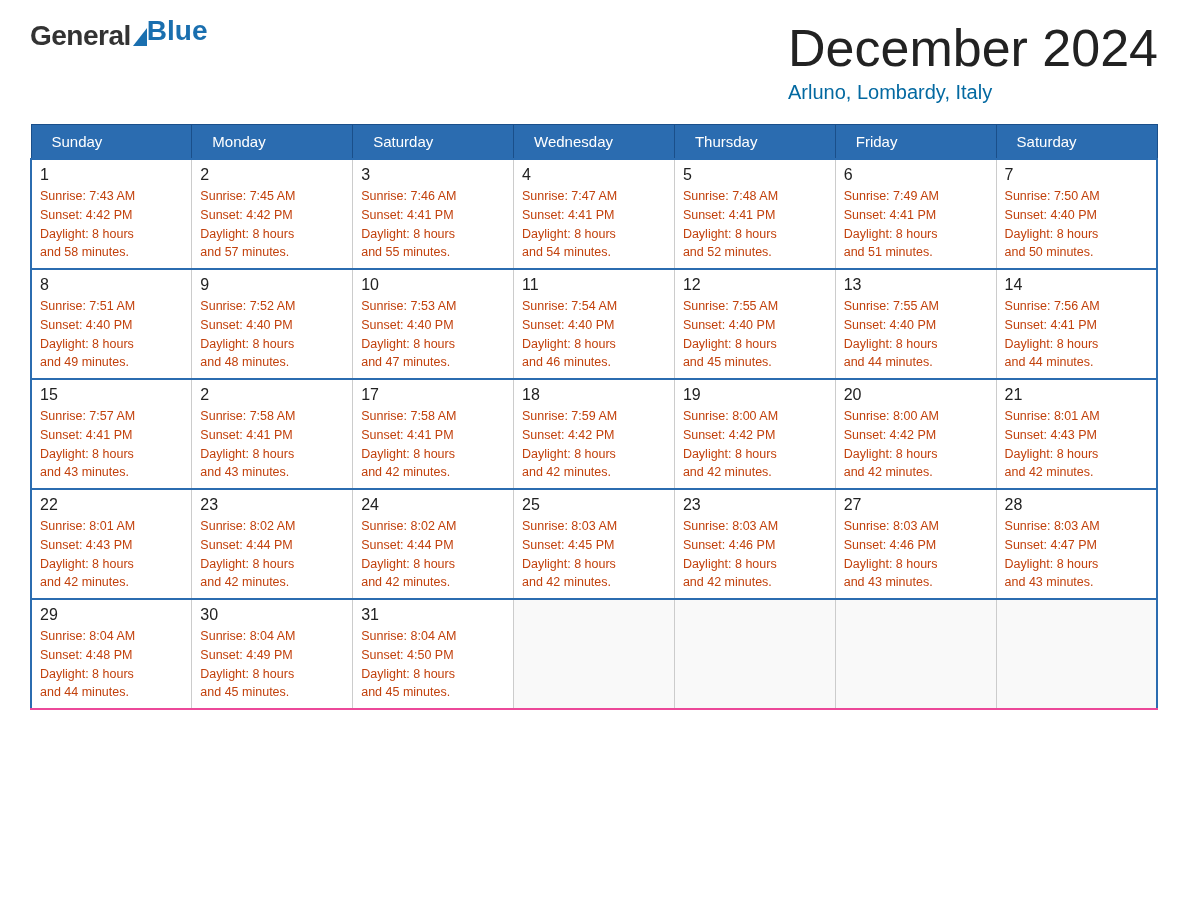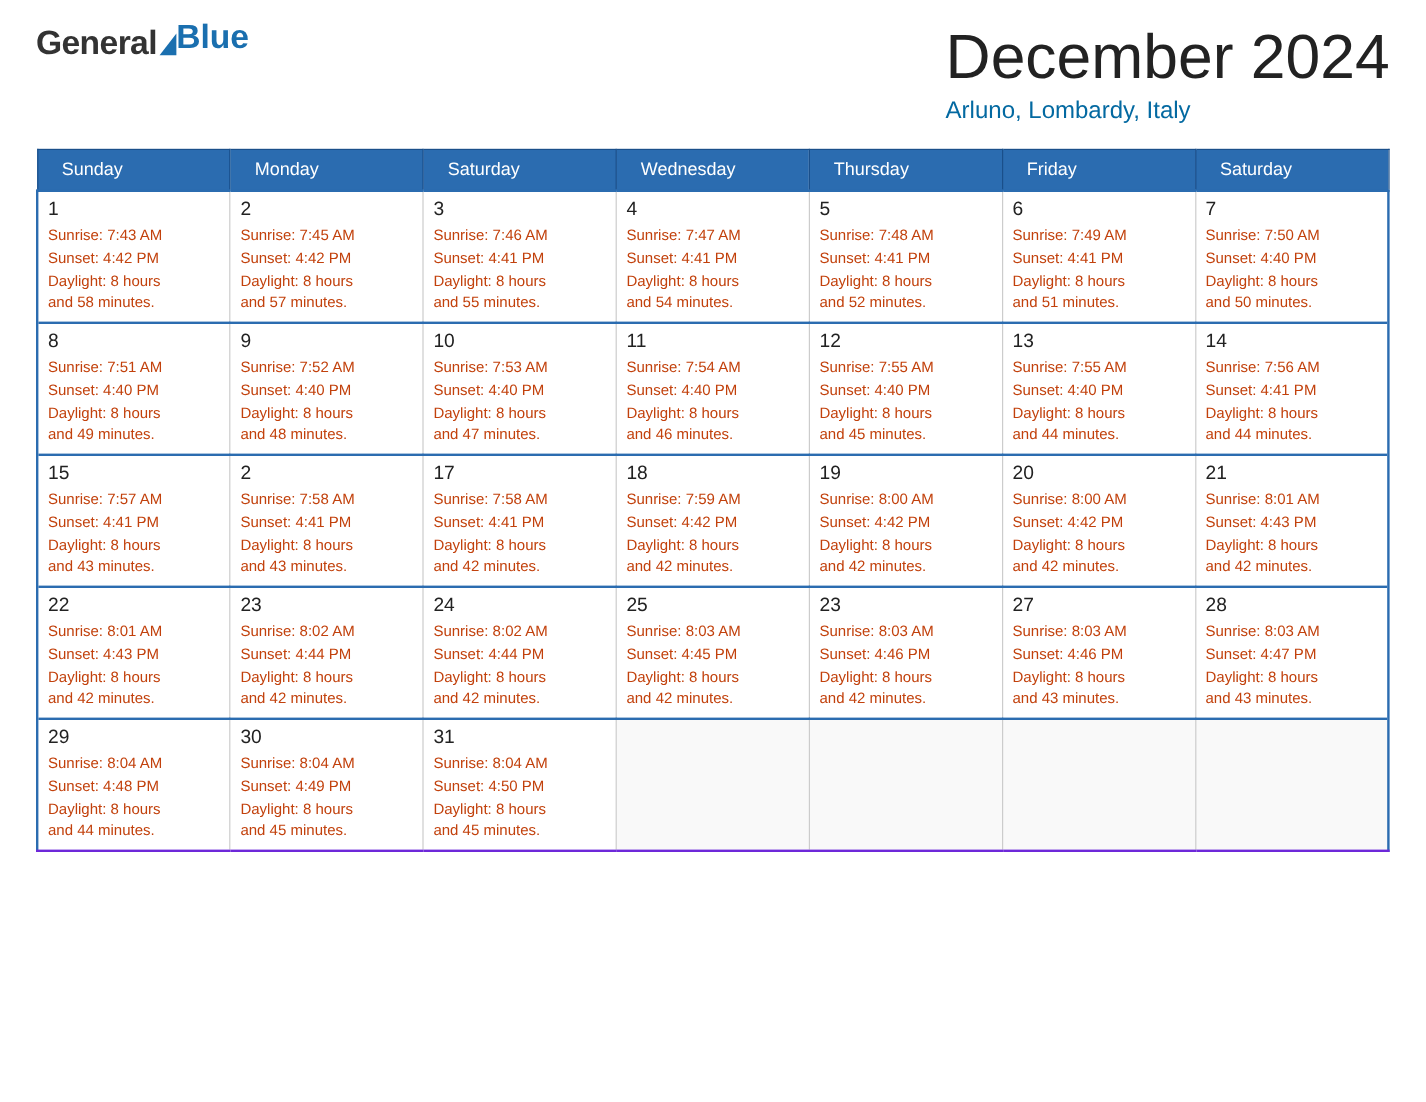--- a/index.html
+++ b/index.html
@@ -95,21 +95,21 @@
     .calendar tbody tr:first-child td {
       border-top: 2px solid #2b6cb0;
     }
     .calendar tbody tr td:first-child {
       border-left: 2px solid #2b6cb0;
     }
     .calendar tbody tr td:last-child {
       border-right: 2px solid #2b6cb0;
     }
     .calendar tbody tr:last-child td {
-      border-bottom: 2px solid #6d28d9;
+      border-bottom: 2px solid #ec4899;
     }
     .calendar tbody tr {
       border-top: 2px solid #2b6cb0;
     }
     td.empty {
       background: #f9f9f9;
     }
   </style>
 </head>
 <body>

